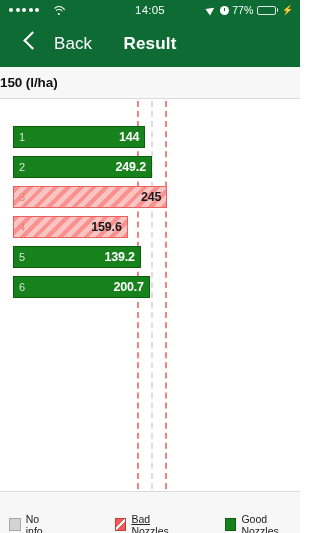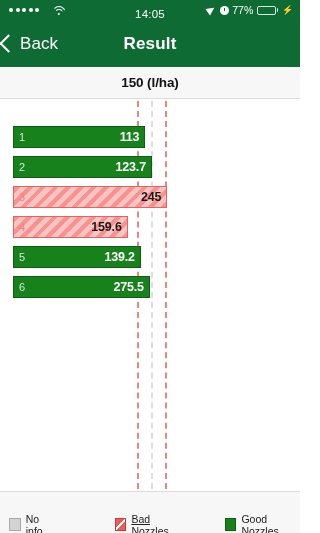--- a/index.html
+++ b/index.html
@@ -14,21 +14,22 @@
     overflow: hidden;
     position: relative;
     -webkit-font-smoothing: antialiased;
   }
 
   
   .status-bar {
     height: 20px;
     background: #0E6B33;
     display: flex;
-    padding: 8px 6px;
+    align-items: center;
+    padding: 0 6px;
     box-sizing: border-box;
     color: #ffffff;
     font-size: 11px;
     position: relative;
   }
   .sb-left {
     display: flex;
     align-items: center;
     gap: 9px;
   }
@@ -153,23 +154,22 @@
   .nav-bar {
     height: 47px;
     background: #0E6B33;
     display: flex;
     align-items: center;
     position: relative;
     box-sizing: border-box;
   }
   .back-btn {
     display: flex;
-    align-items: center;
-    gap: 5px;
-    padding-left: 2px;
+    gap: 15px;
+    padding-left: 26px;
     color: #ffffff;
     cursor: pointer;
     position: relative;
     z-index: 2;
   }
   .chevron-left {
     width: 11px;
     height: 11px;
     border-left: 2.4px solid #ffffff;
     border-bottom: 2.4px solid #ffffff;
@@ -196,21 +196,21 @@
     background: #F7F7F7;
     border-bottom: 1px solid #DCDCDC;
     display: flex;
     align-items: center;
     box-sizing: border-box;
     position: relative;
   }
   .summary-target {
     position: absolute;
     left: 0; right: 0;
-    text-align: center;
+    text-align: left;
     font-size: 13.5px;
     font-weight: bold;
     color: #111111;
     letter-spacing: -0.1px;
   }
   .summary-cv {
     margin-left: auto;
     padding-right: 10px;
     font-size: 11px;
     color: #333333;
@@ -391,27 +391,27 @@
 <div class="chart-area">
   <div class="guides">
       <div class="guide" style="left: 137.011px;"></div>
       <div class="guide mid" style="left: 150.79px;"></div>
       <div class="guide" style="left: 164.569px;"></div>
     </div>
   <div class="bars">
       <div class="bar-row">
         <div class="bar good" style="width: 132.278px;">
           <span class="bar-index">1</span>
-          <span class="bar-value">113</span>
+          <span class="bar-value">144</span>
         </div>
       </div>
       <div class="bar-row">
         <div class="bar good" style="width: 138.892px;">
           <span class="bar-index">2</span>
-          <span class="bar-value">123.7</span>
+          <span class="bar-value">249.2</span>
         </div>
       </div>
       <div class="bar-row">
         <div class="bar bad" style="width: 154.325px;">
           <span class="bar-index">3</span>
           <span class="bar-value">245</span>
         </div>
       </div>
       <div class="bar-row">
         <div class="bar bad" style="width: 114.641px;">
@@ -421,21 +421,21 @@
       </div>
       <div class="bar-row">
         <div class="bar good" style="width: 127.869px;">
           <span class="bar-index">5</span>
           <span class="bar-value">139.2</span>
         </div>
       </div>
       <div class="bar-row">
         <div class="bar good" style="width: 136.688px;">
           <span class="bar-index">6</span>
-          <span class="bar-value">275.5</span>
+          <span class="bar-value">200.7</span>
         </div>
       </div>
     </div>
 </div>
 
 <div class="legend">
     <div class="legend-item i0">
       <span class="swatch noinfo"></span>
       <span>No info.</span>
     </div>

